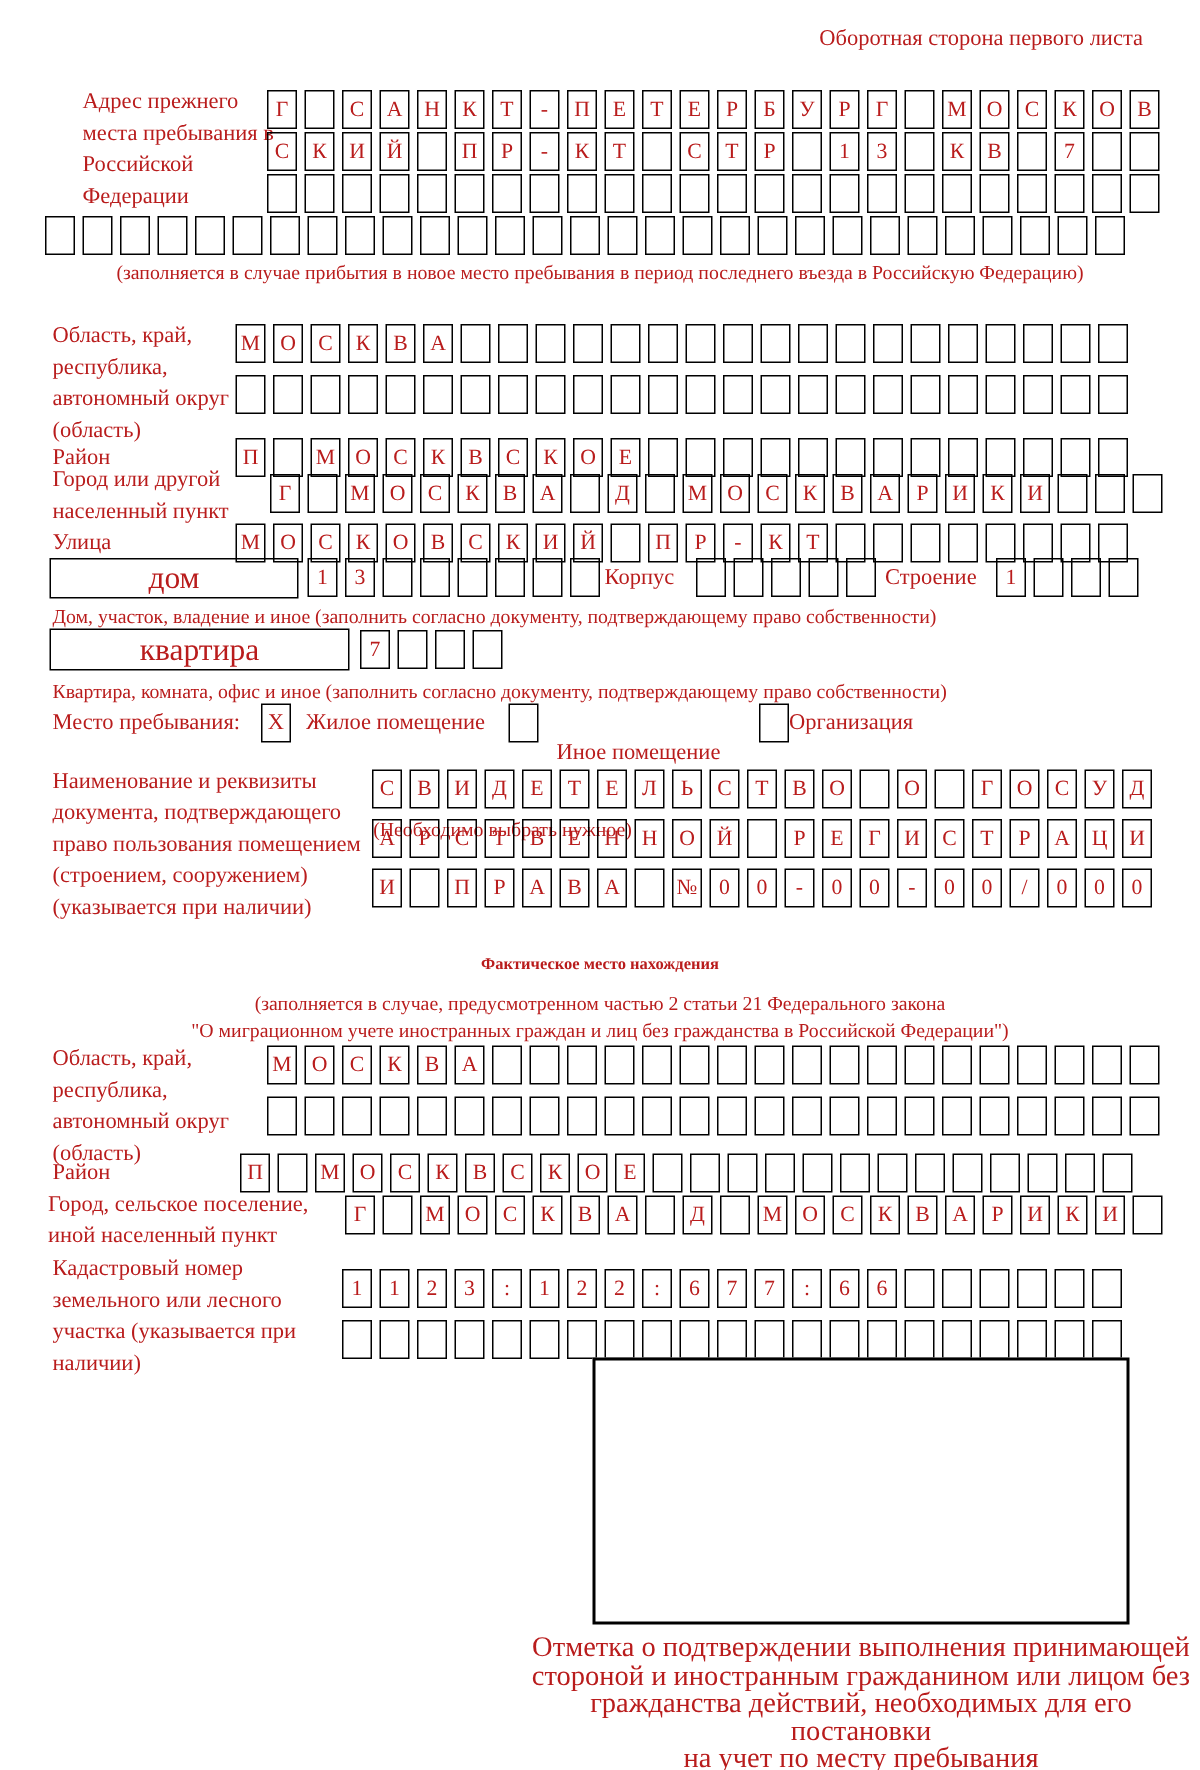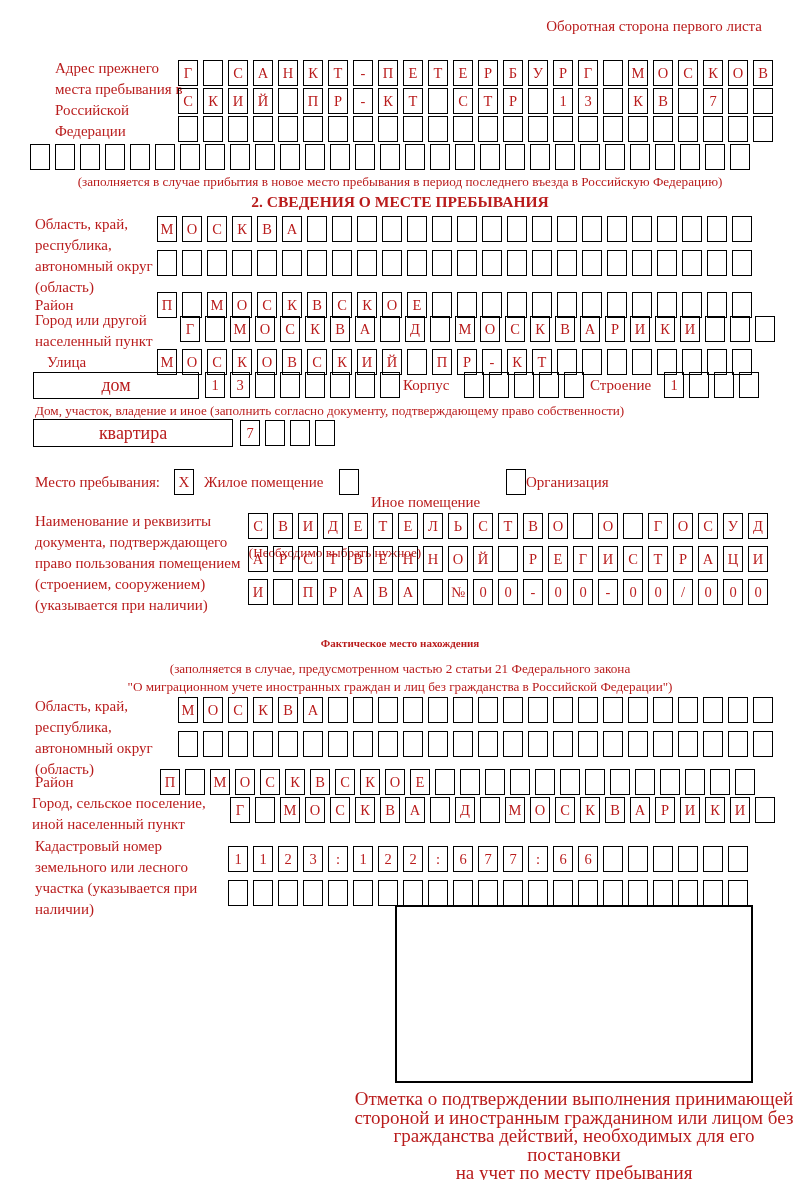--- a/index.html
+++ b/index.html
@@ -7,21 +7,21 @@
         font-family:"Liberation Serif", serif;overflow:hidden;}
   .abs{position:absolute;}
   .label{font-size:15px;line-height:21px;}
   .smallnote{font-size:13.2px;line-height:18px;}
   .centered{left:0;width:800px;text-align:center;}
   .title{font-weight:bold;font-size:15.5px;}
   .cellrow{position:absolute;display:flex;gap:5px;}
   .cell{flex:0 0 auto;width:20px;height:26px;border:1.7px solid #000;box-sizing:border-box;
         display:flex;align-items:center;justify-content:center;font-size:14.5px;}
   .boxfield{position:absolute;border:1.7px solid #000;box-sizing:border-box;
-        display:flex;align-items:center;justify-content:center;font-size:18px;}
+        display:flex;align-items:center;justify-content:center;font-size:21px;}
   .chk{position:absolute;width:20px;height:26px;border:1.7px solid #000;box-sizing:border-box;
         display:flex;align-items:center;justify-content:center;font-size:15px;}
   .bigbox{position:absolute;border:2px solid #000;box-sizing:border-box;background:#fff;}
   .pre{white-space:pre-line;}
 </style>
 </head>
 <body>
 
 <div class="page">
 
@@ -132,21 +132,20 @@
       <span class="cell"></span>
       <span class="cell"></span>
       <span class="cell"></span>
       <span class="cell"></span>
       <span class="cell"></span>
       <span class="cell"></span>
       <span class="cell"></span>
     </div>
   <div class="abs smallnote centered" style="top:173px;">(заполняется в случае прибытия в новое место пребывания в период последнего въезда в Российскую Федерацию)</div>
 
-  <div class="abs title centered" style="top:193px;">2. СВЕДЕНИЯ О МЕСТЕ ПРЕБЫВАНИЯ</div>
 
   <div class="abs label" style="left:35px;top:214px;width:118px;">Область, край, республика, автономный округ (область)</div>
   <div class="cellrow" style="left:157px;top:216px;">
       <span class="cell">М</span>
       <span class="cell">О</span>
       <span class="cell">С</span>
       <span class="cell">К</span>
       <span class="cell">В</span>
       <span class="cell">А</span>
       <span class="cell"></span>
@@ -244,21 +243,21 @@
       <span class="cell">А</span>
       <span class="cell">Р</span>
       <span class="cell">И</span>
       <span class="cell">К</span>
       <span class="cell">И</span>
       <span class="cell"></span>
       <span class="cell"></span>
       <span class="cell"></span>
     </div>
 
-  <div class="abs label" style="left:35px;top:352px;margin-left:12px;">Улица</div>
+  <div class="abs label" style="left:35px;top:352px;">Улица</div>
   <div class="cellrow" style="left:157px;top:349px;">
       <span class="cell">М</span>
       <span class="cell">О</span>
       <span class="cell">С</span>
       <span class="cell">К</span>
       <span class="cell">О</span>
       <span class="cell">В</span>
       <span class="cell">С</span>
       <span class="cell">К</span>
       <span class="cell">И</span>
@@ -311,20 +310,21 @@
 
   <div class="boxfield" style="left:33px;top:419px;width:200px;height:28px;">
       <span>квартира</span>
     </div>
   <div class="cellrow" style="left:240px;top:420px;">
       <span class="cell">7</span>
       <span class="cell"></span>
       <span class="cell"></span>
       <span class="cell"></span>
     </div>
+  <div class="abs smallnote" style="left:35px;top:452px;">Квартира, комната, офис и иное (заполнить согласно документу, подтверждающему право собственности)</div>
 
   <div class="abs label" style="left:35px;top:472px;">Место пребывания:</div>
   <div class="chk" style="left:174px;top:469px;">X</div>
   <div class="abs label" style="left:204px;top:472px;">Жилое помещение</div>
   <div class="chk" style="left:339px;top:469px;"></div>
   <div class="abs label" style="left:371px;top:492px;">Иное помещение</div>
   <div class="chk" style="left:506px;top:469px;"></div>
   <div class="abs label" style="left:526px;top:472px;">Организация</div>
   <div class="abs smallnote" style="left:120px;top:500px;width:430px;text-align:center;margin-top:44px;">(Необходимо выбрать нужное)</div>
 

